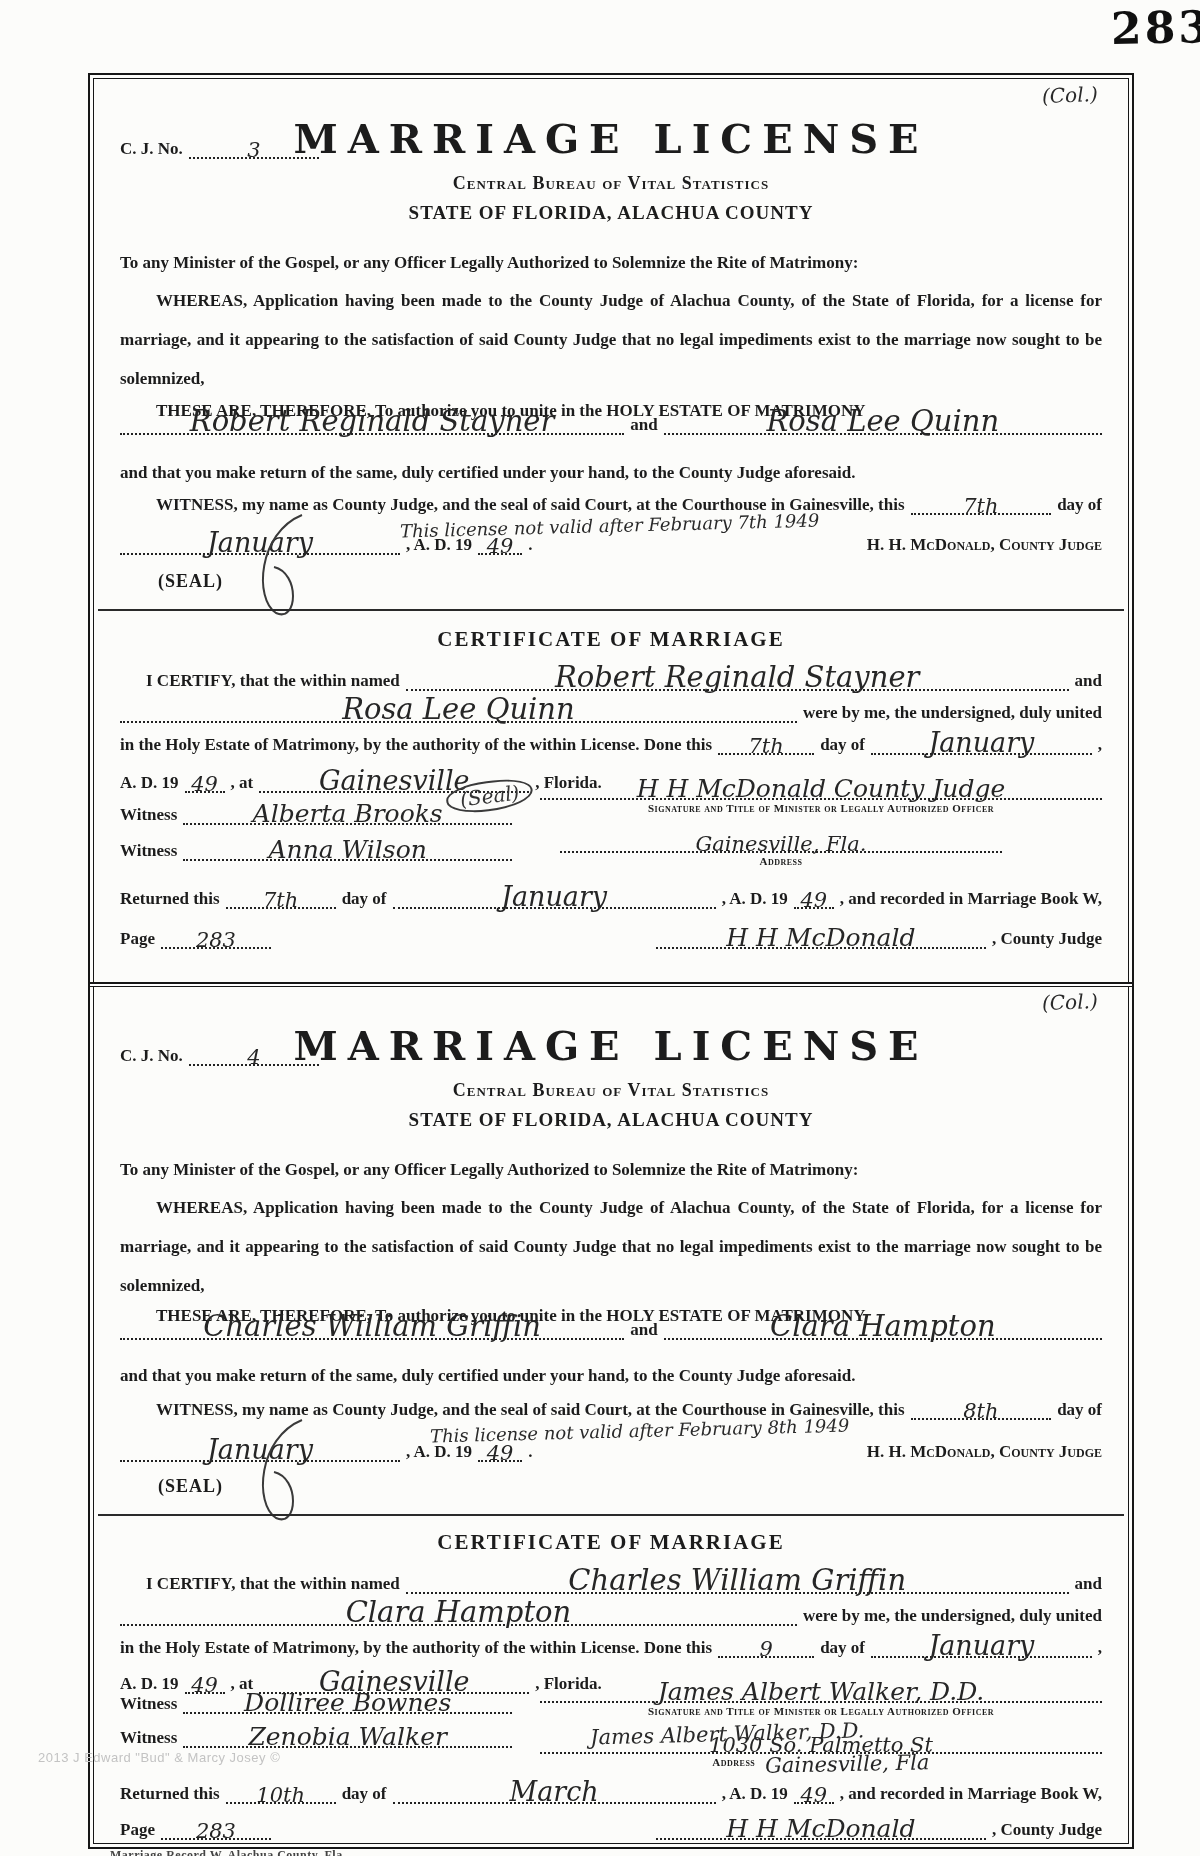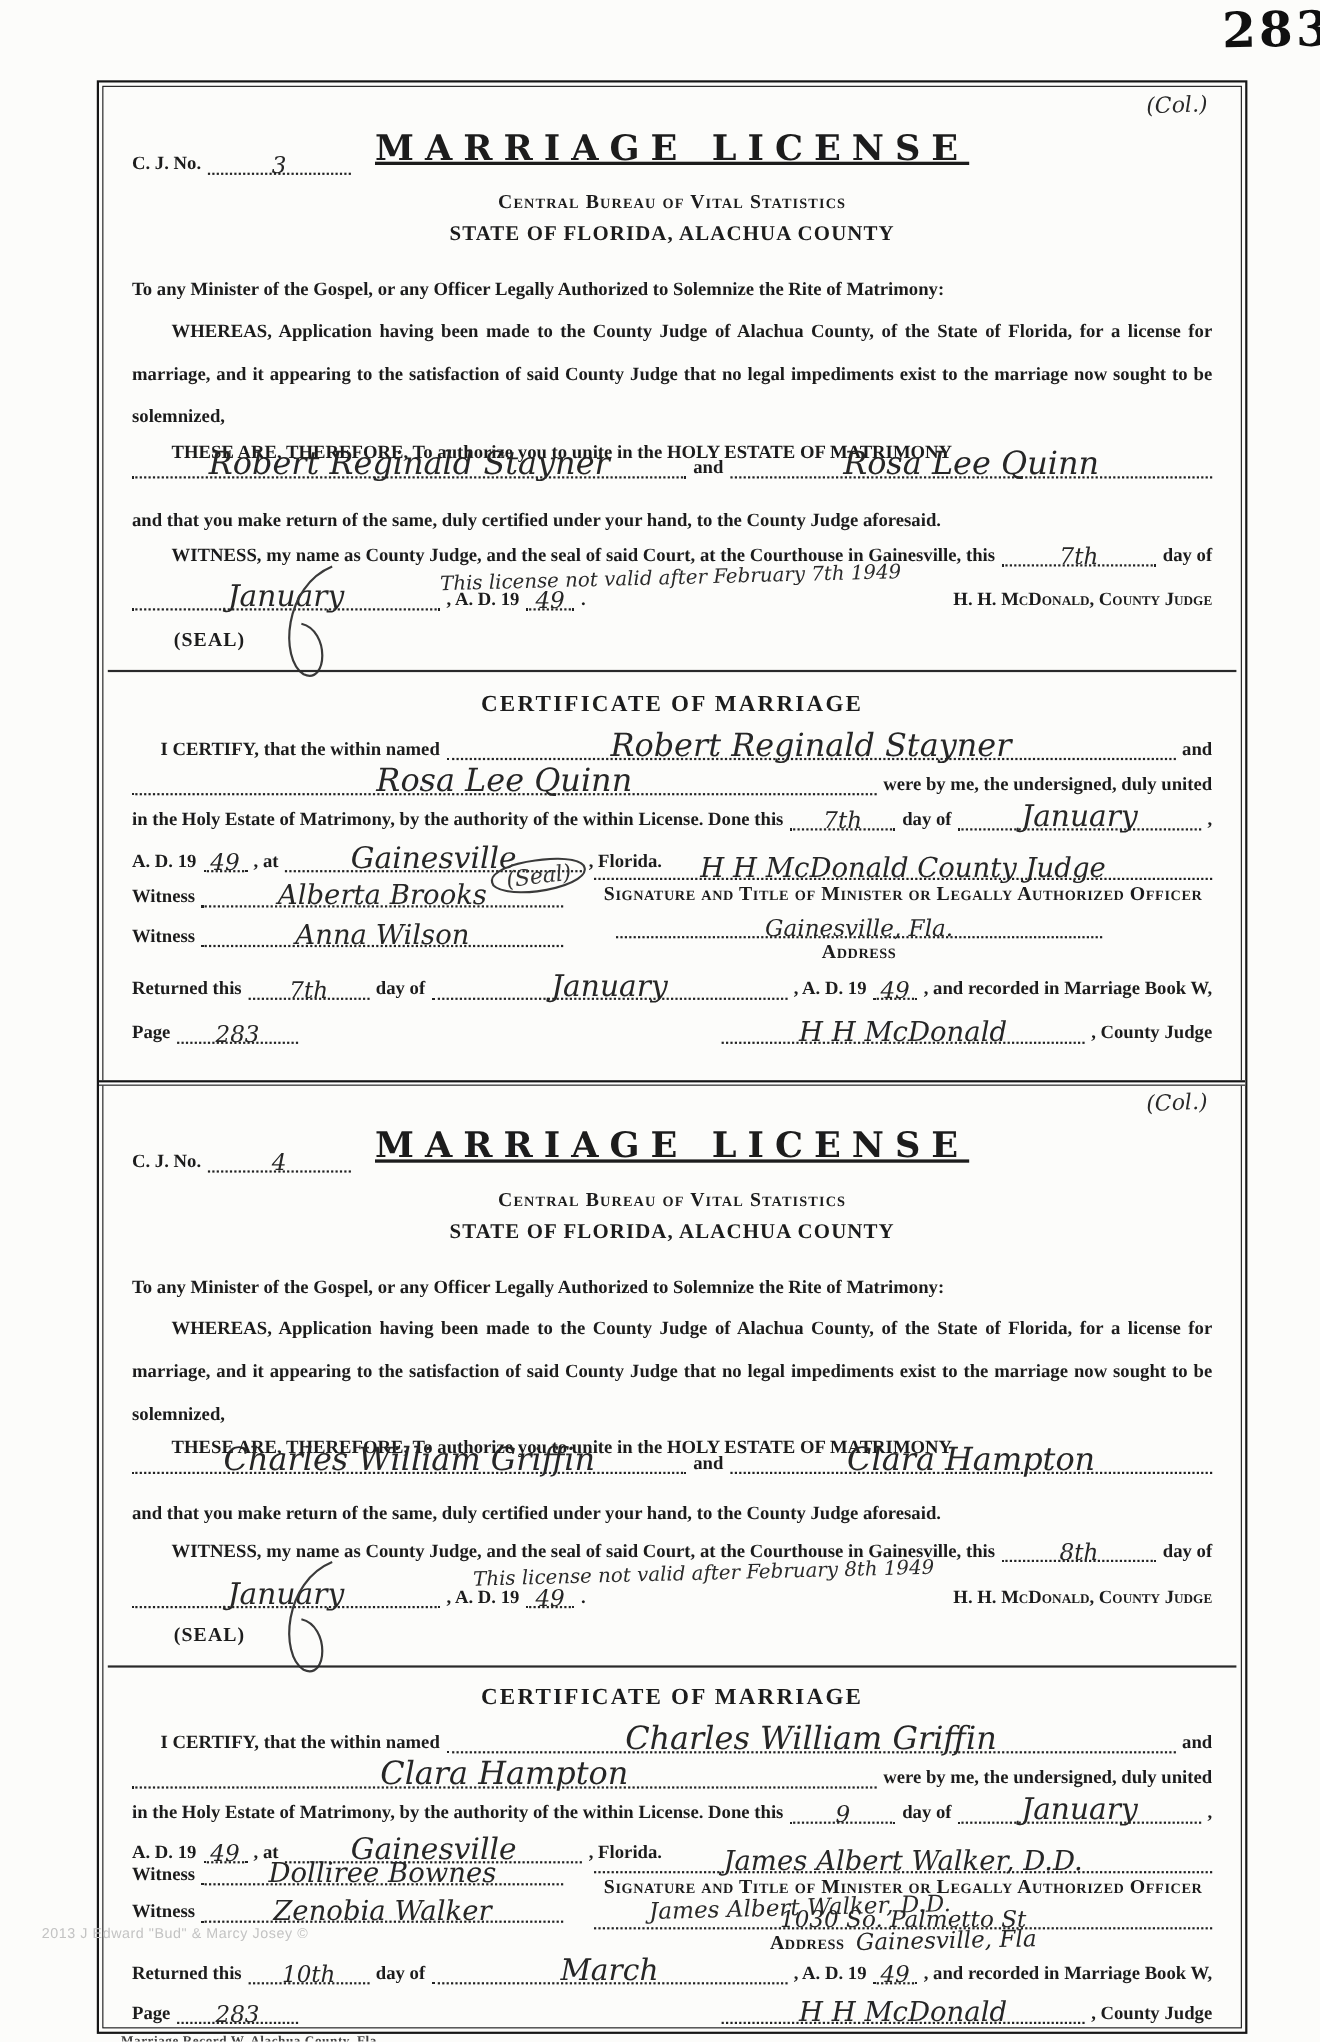--- a/index.html
+++ b/index.html
@@ -36,29 +36,29 @@
     border-top:2px solid #161616;border-bottom:1px solid #161616;background:#fff;
   }
   
   .license{position:absolute;left:0;right:0;}
   #lic1{top:0;height:905px;}
   #lic2{top:911px;height:859px;}
   .row{position:absolute;left:30px;right:30px;display:flex;align-items:flex-end;gap:6px;}
   .t{font-weight:bold;font-size:17px;white-space:nowrap;}
   .sc{font-variant:small-caps;}
   .center{position:absolute;left:0;right:0;text-align:center;}
-  .main-title{font-family:"DejaVu Serif",serif;font-weight:bold;font-size:32px;letter-spacing:10px;text-decoration:underline;}
+  .main-title{font-family:"DejaVu Serif",serif;font-weight:bold;font-size:40px;letter-spacing:10px;}
   .subtitle{font-variant:small-caps;font-weight:bold;font-size:18px;letter-spacing:1px;}
   .state-line{font-weight:bold;font-size:19px;letter-spacing:1px;}
   .para{position:absolute;left:30px;right:30px;font-weight:bold;font-size:17px;
         line-height:39px;text-align:justify;}
   .indent{text-indent:36px;}
   .fill{border-bottom:2px dotted #222;text-align:center;position:relative;}
   .grow{flex:1;}
-  .caption{font-variant:small-caps;font-weight:bold;font-size:18px;text-align:center;margin-top:2px;letter-spacing:.5px;}
+  .caption{font-variant:small-caps;font-weight:bold;font-size:11px;text-align:center;margin-top:2px;letter-spacing:.5px;}
   .rule{position:absolute;left:8px;right:8px;border-top:2px solid #2a2a2a;}
   .cert-title{font-weight:bold;font-size:21px;letter-spacing:2px;}
   
   .hw{
     font-family:"DejaVu Serif",serif;font-style:italic;font-weight:normal;
     color:#262626;white-space:nowrap;position:relative;top:5px;
     transform:rotate(-1.2deg);
   }
   .hw-name{font-size:29px;}
   .hw-month{font-size:27px;}

